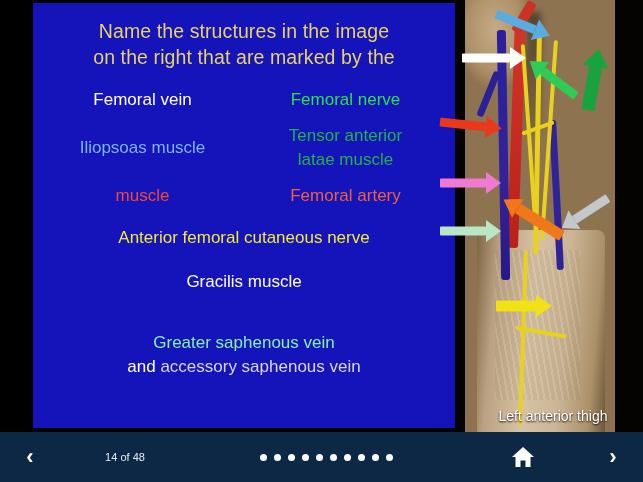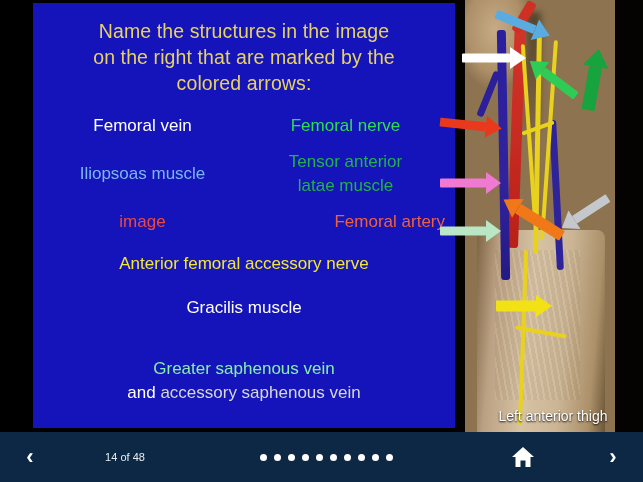--- a/index.html
+++ b/index.html
@@ -39,21 +39,21 @@
     grid-template-columns: 1fr 1fr;
     margin-top: 16px;
     row-gap: 8px;
   }
   .cell { font-size: 17px; line-height: 24px; padding: 2px 2px; }
   .c-femvein   { color: #ffffff; grid-column: 1; grid-row: 1; }
   .c-femnerve  { color: #2de04a; grid-column: 2; grid-row: 1; }
   .c-iliop     { color: #7fb5f0; grid-column: 1; grid-row: 2; align-self: center; }
   .c-tfl       { color: #22b248; grid-column: 2; grid-row: 2; }
   .c-adductor  { color: #f0483c; grid-column: 1; grid-row: 3; }
-  .c-femart    { color: #f0603c; grid-column: 2; grid-row: 3; align-self: end; text-align: right; }
+  .c-femart    { color: #f0603c; grid-column: 2; grid-row: 3; align-self: end; }
 
   .afcn  { color: #f4e836; font-size: 17px; margin-top: 16px; line-height: 24px; }
   .grac  { color: #ffffff; font-size: 17px; margin-top: 20px; line-height: 24px; }
   .gsv   { color: #86efac; font-size: 17px; margin-top: 37px; line-height: 24px; }
   .asv   { font-size: 17px; line-height: 24px; color: #d8d8d8; }
   .asv .and { color: #ffffff; }
 
   
   .photo {
     position: absolute; left: 455px; top: 0; width: 188px; height: 432px;
@@ -137,40 +137,39 @@
 
 <div id="app">
 
   <div class="slide-area">
     <div class="slide-blue"></div>
 
     <div class="txt-wrap">
       <div class="title">
         <div>Name the structures in the image</div>
         <div>on the right that are marked by the</div>
-        <div>colored arrows:</div>
       </div>
 
       <div class="grid2">
         <div class="cell c-femvein">Femoral vein</div>
         <div class="cell c-femnerve">Femoral nerve</div>
 
         <div class="cell c-iliop">Iliopsoas muscle</div>
         <div class="cell c-tfl">
           <div>Tensor anterior</div>
           <div>latae muscle</div>
         </div>
 
         <div class="cell c-adductor">
-          <div>image</div>
+          <div>muscle</div>
         </div>
         <div class="cell c-femart">Femoral artery</div>
       </div>
 
-      <div class="afcn">Anterior femoral accessory nerve</div>
+      <div class="afcn">Anterior femoral cutaneous nerve</div>
       <div class="grac">Gracilis muscle</div>
       <div class="gsv">Greater saphenous vein</div>
       <div class="asv">
         <span class="and">and </span><span>accessory saphenous vein</span>
       </div>
     </div>
 
     <div class="photo">
       <div class="limb"></div>
       <div class="limb-lower"></div>

